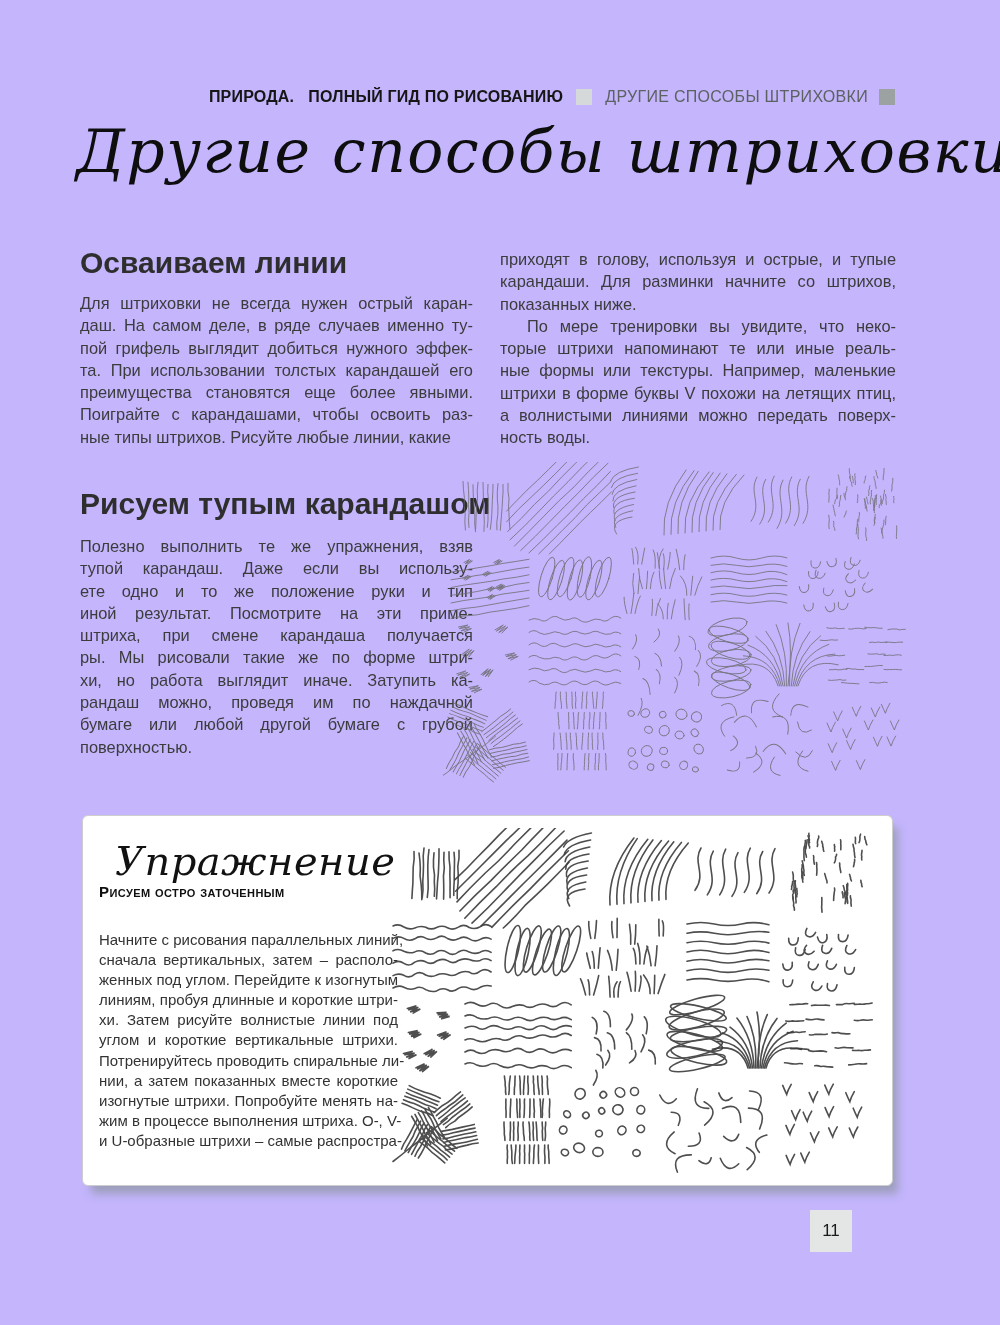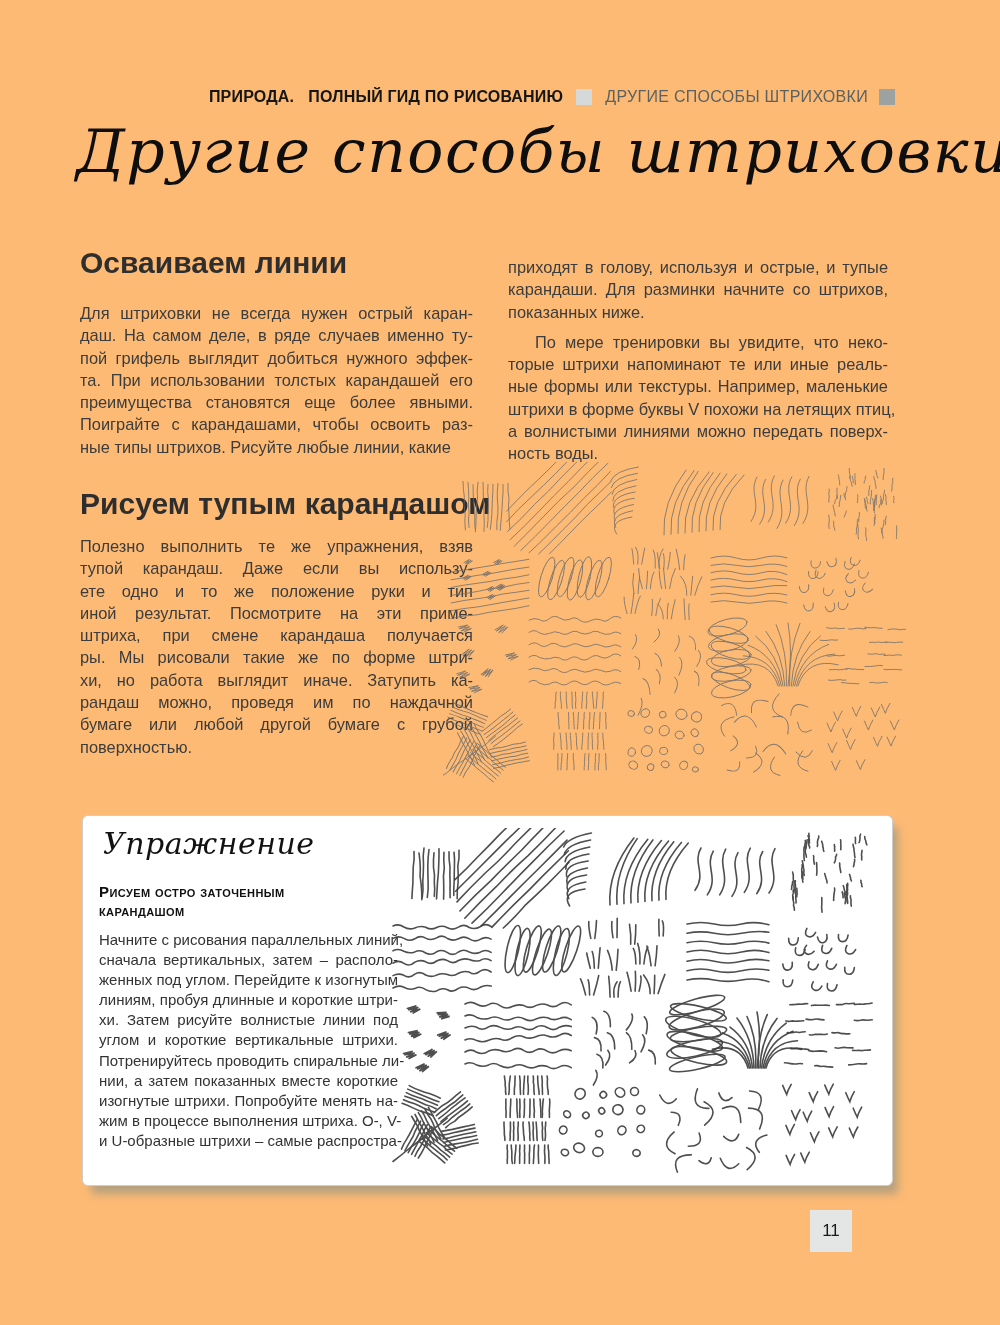--- a/index.html
+++ b/index.html
@@ -1,54 +1,54 @@
 <!DOCTYPE html>
 <html><head>
 <meta charset="utf-8">
 <style>
   html,body{margin:0;padding:0;background:#ffffff;}
-  .page{position:relative;width:1000px;height:1325px;background:#fdba74;overflow:hidden;
+  .page{position:relative;width:1000px;height:1325px;background:#c4b5fd;overflow:hidden;
         font-family:"Liberation Sans",sans-serif;color:#3c3c3c;}
   
   .running-head{position:absolute;top:88px;right:105px;display:flex;align-items:center;
                 font-size:16px;white-space:nowrap;}
   .rh-bold{font-weight:bold;color:#161616;letter-spacing:.2px;}
   .rh-book{margin-left:14px;}
   .rh-light{color:#5c6161;letter-spacing:.3px;}
   .sq{width:16px;height:16px;display:inline-block;flex:0 0 auto;}
   .sq-light{background:#d6d9d9;margin:0 13px;}
   .sq-dark{background:#9ca2a2;margin-left:11px;}
   
   .title{position:absolute;left:76px;top:116px;margin:0;
          font-family:"DejaVu Serif",serif;font-style:italic;font-weight:500;
          font-size:60px;color:#0e0e0e;letter-spacing:1.5px;white-space:nowrap;}
   
   .h-sec{position:absolute;margin:0;font-size:30px;font-weight:700;color:#2e2e2e;white-space:nowrap;}
   #sec1-h{left:80px;top:246px;}
   #sec2-h{left:80px;top:487px;text-align:right;}
   
   .body-text{position:absolute;font-size:16.4px;line-height:22.3px;color:#3c3c3c;}
-  #sec1-b{left:80px;top:302px;width:393px;}
+  #sec1-b{left:80px;top:292px;width:393px;}
   #right-col{left:500px;top:248px;width:396px;}
   #sec2-b{left:80px;top:535px;width:393px;}
   .jline{text-align:justify;text-align-last:justify;white-space:nowrap;}
   .jline.last{text-align-last:left;}
-  .para{margin:8px;}
+  .para{margin:0;}
   .para.indent .jline:first-child{text-indent:27px;}
   
   svg.art{position:absolute;display:block;}
   #art-top{left:443px;top:462px;}
   #art-bottom{left:306px;top:12px;}
   
   .exercise-box{position:absolute;left:82px;top:815px;width:809px;height:369px;background:#fff;
                 border:1px solid #cdcdcd;border-radius:6px;
                 box-shadow:7px 10px 9px -2px rgba(125,140,136,.55);}
-  .ex-script{position:absolute;left:16px;top:6px;margin:4px;
+  .ex-script{position:absolute;left:16px;top:6px;margin:16px;
              font-family:"DejaVu Serif",serif;font-style:italic;font-weight:500;
-             font-size:30px;color:#121212;letter-spacing:.5px;white-space:nowrap;}
+             font-size:40px;color:#121212;letter-spacing:.5px;white-space:nowrap;}
   .ex-sub{position:absolute;left:16px;top:66px;width:300px;
           font-size:15px;font-weight:bold;font-variant:small-caps;letter-spacing:.4px;
           color:#0f0f0f;line-height:19px;}
   .ex-sub .jline{text-align:left;text-align-last:left;}
   .ex-body{position:absolute;left:16px;top:114px;width:299px;
            font-size:15px;line-height:20.1px;color:#333;}
   
   .page-num{position:absolute;left:810px;top:1210px;width:42px;height:42px;background:#e3e6e4;
             display:flex;align-items:center;justify-content:center;
             font-size:17px;color:#1a1a1a;}
@@ -518,21 +518,20 @@
         <path d="M444.1,275.1 Q446.6,281.1 448.1,284.1 Q449.1,280.1 452.6,274.1"></path>
         <path d="M388.6,299.4 Q391.1,305.4 392.6,308.4 Q393.6,304.4 397.1,298.4"></path>
         <path d="M413.4,298.6 Q415.9,304.6 417.4,307.6 Q418.4,303.6 421.9,297.6"></path>
       </g>
     </svg>
 
   <div class="exercise-box">
     <h3 class="ex-script">Упражнение</h3>
     <div class="ex-sub">
         <div class="jline">Рисуем остро заточенным</div>
-        <div class="jline last">карандашом</div>
       </div>
     <div class="ex-body">
         <div class="jline">Начните с рисования параллельных линий,</div>
         <div class="jline">сначала вертикальных, затем – располо-</div>
         <div class="jline">женных под углом. Перейдите к изогнутым</div>
         <div class="jline">линиям, пробуя длинные и короткие штри-</div>
         <div class="jline">хи. Затем рисуйте волнистые линии под</div>
         <div class="jline">углом и короткие вертикальные штрихи.</div>
         <div class="jline">Потренируйтесь проводить спиральные ли-</div>
         <div class="jline">нии, а затем показанных вместе короткие</div>

